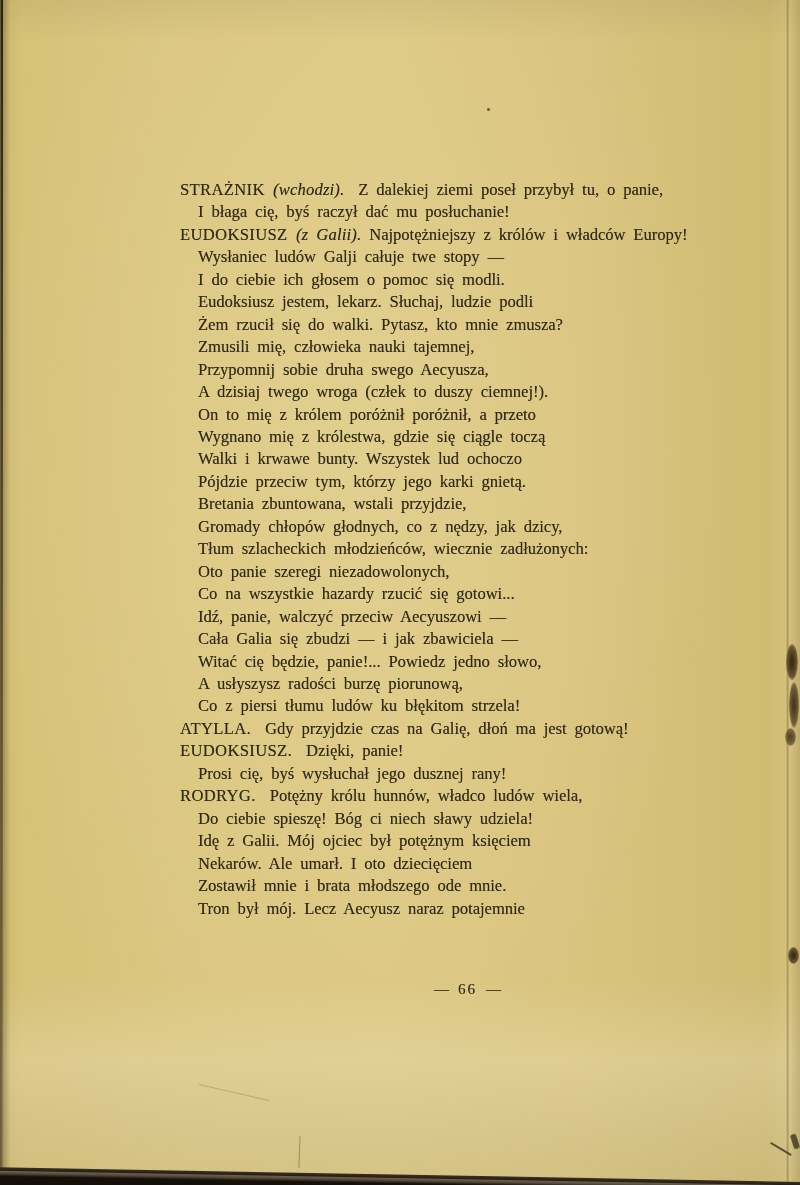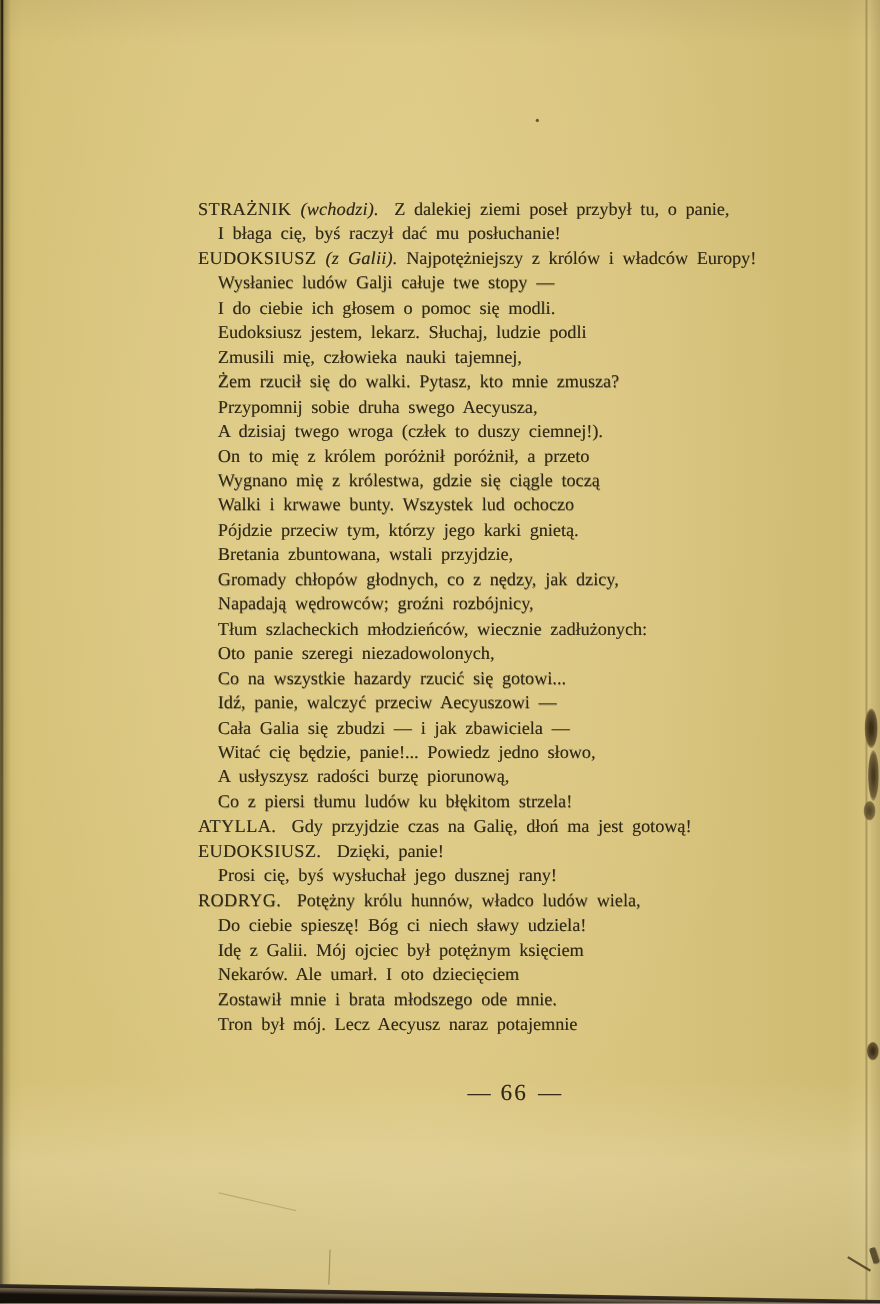--- a/index.html
+++ b/index.html
@@ -39,21 +39,21 @@
   .text-block{position:absolute;left:180px;top:179px;width:585px;color:var(--ink,#2f2817);
     font-size:16.5px;line-height:22.45px;word-spacing:3.8px;
     text-shadow:0.3px 0.3px 0 rgba(47,40,23,0.45);}
   .line{white-space:nowrap;}
   .line.indent{padding-left:18px;}
   .seg-speaker{letter-spacing:0.4px;}
   .seg-stage{font-style:italic;letter-spacing:0.2px;}
   .seg-gap-sm{display:inline-block;width:14px;}
   .seg-gap-lg{display:inline-block;width:62px;}
   .page-number{position:absolute;left:180px;top:981px;width:575px;text-align:center;
-    color:var(--ink,#2f2817);font-size:21px;
+    color:var(--ink,#2f2817);font-size:15px;
     text-shadow:0.3px 0.3px 0 rgba(47,40,23,0.4);}
   .page-number .num{margin:0 9px;letter-spacing:2px;}
 </style>
 </head>
 <body>
 
 <div class="page">
   <div class="left-edge"></div>
   <div class="left-edge-line"></div>
   <div class="right-crease"></div>
@@ -68,31 +68,30 @@
   <div class="crease-v"></div>
   <div class="crease-d"></div>
 
   <div class="text-block">
       <div class="line"><span class="seg-speaker">STRAŻNIK </span><span class="seg-stage">(wchodzi).</span><span class="seg-gap-sm"></span><span class="seg-text">Z dalekiej ziemi poseł przybył tu, o panie,</span></div>
       <div class="line indent"><span class="seg-text">I błaga cię, byś raczył dać mu posłuchanie!</span></div>
       <div class="line"><span class="seg-speaker">EUDOKSIUSZ </span><span class="seg-stage">(z Galii).</span><span class="seg-text"> Najpotężniejszy z królów i władców Europy!</span></div>
       <div class="line indent"><span class="seg-text">Wysłaniec ludów Galji całuje twe stopy —</span></div>
       <div class="line indent"><span class="seg-text">I do ciebie ich głosem o pomoc się modli.</span></div>
       <div class="line indent"><span class="seg-text">Eudoksiusz jestem, lekarz. Słuchaj, ludzie podli</span></div>
+      <div class="line indent"><span class="seg-text">Żem rzucił się do walki. Pytasz, kto mnie zmusza?</span></div>
       <div class="line indent"><span class="seg-text">Zmusili mię, człowieka nauki tajemnej,</span></div>
-      <div class="line indent"><span class="seg-text">Żem rzucił się do walki. Pytasz, kto mnie zmusza?</span></div>
       <div class="line indent"><span class="seg-text">Przypomnij sobie druha swego Aecyusza,</span></div>
       <div class="line indent"><span class="seg-text">A dzisiaj twego wroga (człek to duszy ciemnej!).</span></div>
       <div class="line indent"><span class="seg-text">On to mię z królem poróżnił poróżnił, a przeto</span></div>
       <div class="line indent"><span class="seg-text">Wygnano mię z królestwa, gdzie się ciągle toczą</span></div>
       <div class="line indent"><span class="seg-text">Walki i krwawe bunty. Wszystek lud ochoczo</span></div>
       <div class="line indent"><span class="seg-text">Pójdzie przeciw tym, którzy jego karki gnietą.</span></div>
       <div class="line indent"><span class="seg-text">Bretania zbuntowana, wstali przyjdzie,</span></div>
       <div class="line indent"><span class="seg-text">Gromady chłopów głodnych, co z nędzy, jak dzicy,</span></div>
-      <div class="line indent"><span class="seg-text">Napadają wędrowców; groźni rozbójnicy,</span></div>
       <div class="line indent"><span class="seg-text">Tłum szlacheckich młodzieńców, wiecznie zadłużonych:</span></div>
       <div class="line indent"><span class="seg-text">Oto panie szeregi niezadowolonych,</span></div>
       <div class="line indent"><span class="seg-text">Co na wszystkie hazardy rzucić się gotowi...</span></div>
       <div class="line indent"><span class="seg-text">Idź, panie, walczyć przeciw Aecyuszowi —</span></div>
       <div class="line indent"><span class="seg-text">Cała Galia się zbudzi — i jak zbawiciela —</span></div>
       <div class="line indent"><span class="seg-text">Witać cię będzie, panie!... Powiedz jedno słowo,</span></div>
       <div class="line indent"><span class="seg-text">A usłyszysz radości burzę piorunową,</span></div>
       <div class="line indent"><span class="seg-text">Co z piersi tłumu ludów ku błękitom strzela!</span></div>
       <div class="line"><span class="seg-speaker">ATYLLA.</span><span class="seg-gap-sm"></span><span class="seg-text">Gdy przyjdzie czas na Galię, dłoń ma jest gotową!</span></div>
       <div class="line"><span class="seg-speaker">EUDOKSIUSZ.</span><span class="seg-gap-sm"></span><span class="seg-text">Dzięki, panie!</span></div>

